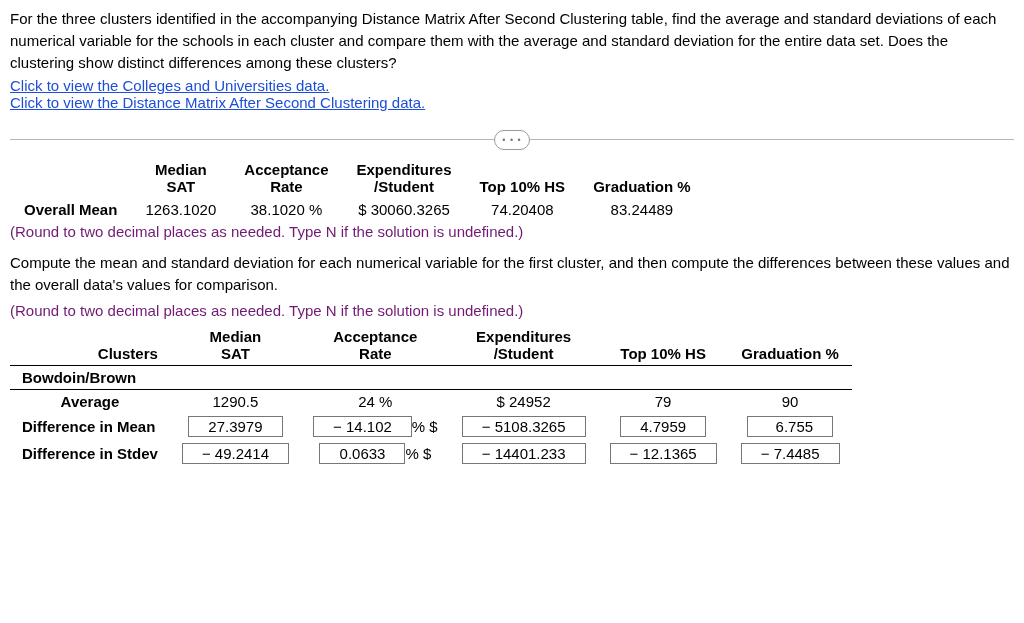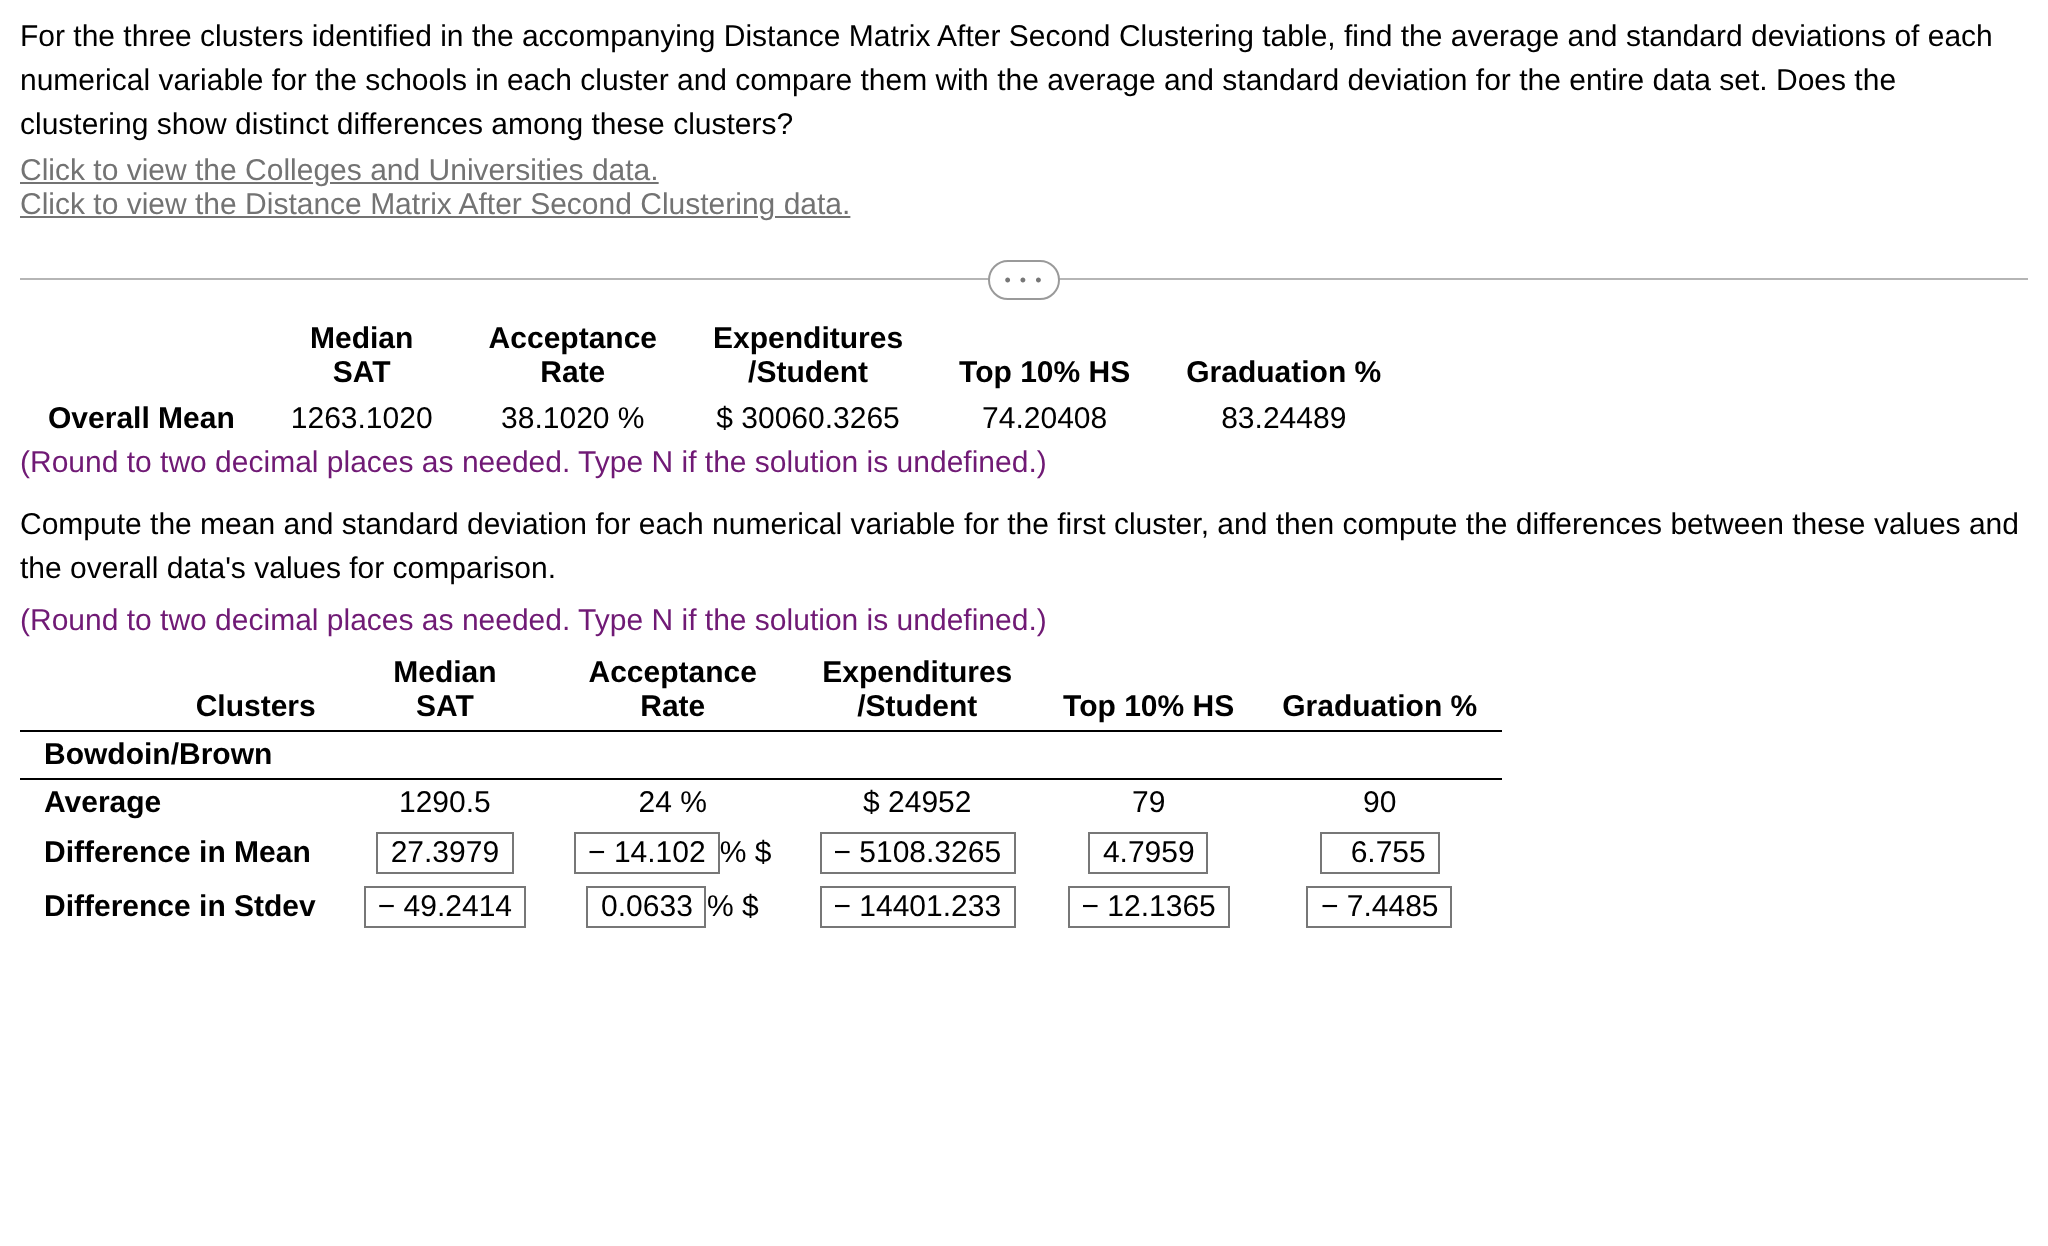--- a/index.html
+++ b/index.html
@@ -1,29 +1,29 @@
 <!DOCTYPE html>
 <html><head>
 <meta charset="utf-8">
 <style>
   html,body{margin:0;padding:0;font-family:Arial,Helvetica,sans-serif;font-size:15px;color:#000;background:#fff}
   .page{padding:8px 10px 20px 10px}
   .intro{line-height:1.45;margin-bottom:4px}
-  .link{color:#737373;text-decoration:underline;cursor:pointer;display:inline-block}
+  .link{color:#1d4ed8;text-decoration:underline;cursor:pointer;display:inline-block}
   .collapse-wrap{position:relative;margin:28px 0 18px 0}
   .rule{border:0;border-top:1.5px solid #b5b5b5;margin:0}
   .pill{position:absolute;left:50%;top:-9px;transform:translateX(-50%);width:34px;height:18px;background:#fff;border:1.5px solid #9a9a9a;border-radius:10px;display:flex;align-items:center;justify-content:center;font-size:9px;color:#777;letter-spacing:1px;cursor:pointer}
   .sect{margin:12px 0 6px 0;line-height:1.45}
   .hint{color:#701a75;margin:2px 0 6px 0}
   table{border-collapse:collapse}
   th{font-weight:700;text-align:center;padding:2px 10px;vertical-align:bottom}
   td{text-align:center;padding:3px 10px;white-space:nowrap}
   td.row-label{text-align:left;font-weight:700;padding-left:0;padding-right:14px}
-  td.row-label-sub{text-align:left;font-weight:700;padding-right:14px}
-  .boxed{display:inline-block;border:1px solid #777;padding:1px 6px;min-width:46px;text-align:right}
+  td.row-label-sub{text-align:center;font-weight:700;padding-right:14px}
+  .boxed{display:inline-block;border:1px solid #777;padding:1px 19px;min-width:46px;text-align:right}
   .t1 td,.t1 th{padding:3px 14px}
   .t2 td,.t2 th{padding:3px 12px}
   .cluster-row td{border-top:1px solid #000;border-bottom:1px solid #000}
 </style>
 </head>
 <body>
 <div class="page">
 
 <div class="intro">For the three clusters identified in the accompanying Distance Matrix After Second Clustering table, find the average and standard deviations of each numerical variable for the schools in each cluster and compare them with the average and standard deviation for the entire data set. Does the clustering show distinct differences among these clusters?</div>
 <div><span class="link">Click to view the Colleges and Universities data.</span></div>

